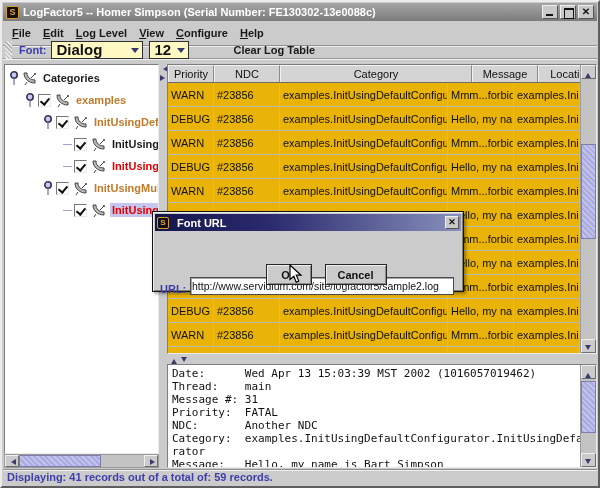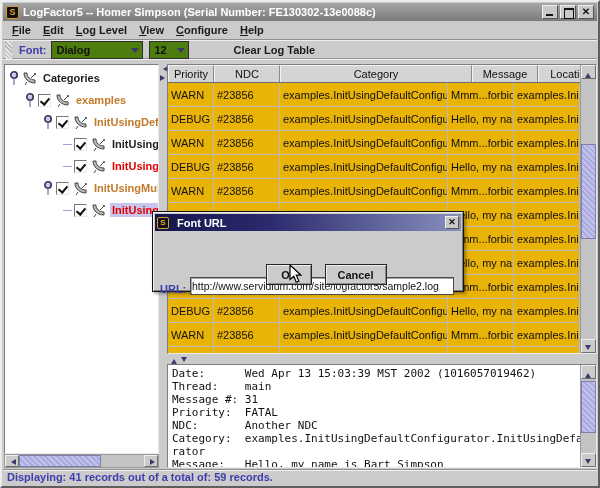--- a/index.html
+++ b/index.html
@@ -18,33 +18,33 @@
   .win-btns{ display:flex; gap:2px; margin-left:4px; }
   .win-btn{ width:16px; height:14px; background:#c9c9c9; border:1px solid; border-color:#efefef #555 #555 #efefef;
     position:relative; }
   .glyph-min::before{ content:""; position:absolute; left:3px; bottom:2px; width:7px; height:2px; background:#111; }
   .glyph-max::before{ content:""; position:absolute; left:3px; top:2px; width:8px; height:8px;
     border:1px solid #111; border-top-width:2px; }
   .glyph-close::before{ content:"\2715"; position:absolute; left:0; right:0; top:0; text-align:center;
     font-size:10px; font-weight:bold; color:#111; line-height:12px; }
 
   
-  .menubar{ position:absolute; top:19px; left:1px; right:1px; height:19px; background:#cbcbcb;
+  .menubar{ position:absolute; top:19px; left:1px; right:1px; height:25px; background:#cbcbcb;
     border-bottom:1px solid #8f8f8f; box-shadow:0 1px 0 #f0f0f0; display:flex; align-items:center; padding-left:3px; }
   .menu-item{ display:inline-block; font-size:11px; font-weight:bold; color:#1a1a1a; padding:2px 6px; }
   .menu-item::first-letter{ text-decoration:underline; }
 
   
   .toolbar{ position:absolute; top:39px; left:1px; right:1px; height:18px; display:flex; align-items:center;
     border-bottom:1px solid #979797; box-shadow:0 1px 0 #f0f0f0; }
   .tb-handle{ width:7px; height:18px; margin:0 7px 0 2px; flex:none;
     background:repeating-linear-gradient(45deg,#b2b2b2 0 1px,#e3e3e3 1px 3px); }
   .tb-label{ font-size:11px; font-weight:bold; color:#3d3dae; margin-right:5px; }
-  .combo{ height:18px; background:#4d7c0f; border:1px solid #2e2e2e; display:flex; align-items:center;
-    font-size:11px; font-weight:bold; color:#111; padding-left:4px; }
+  .combo{ height:18px; background:#fef9c3; border:1px solid #2e2e2e; display:flex; align-items:center;
+    font-size:15px; font-weight:bold; color:#111; padding-left:4px; }
   .combo-font{ width:92px; margin-right:6px; } .combo-size{ width:40px; }
   .combo-arrow{ margin-left:auto; width:15px; display:flex; justify-content:center; align-items:center; height:100%; }
   .combo-arrow::before{ content:""; border:4px solid transparent; border-top:5px solid #38386e; margin-top:5px; }
   .clear-btn{ margin-left:44px; background:none; border:none; font-family:inherit;
     font-size:11px; font-weight:bold; color:#1a1a1a; }
 
   
   .main{ position:absolute; top:62px; left:1px; right:1px; bottom:18px; }
 
   

